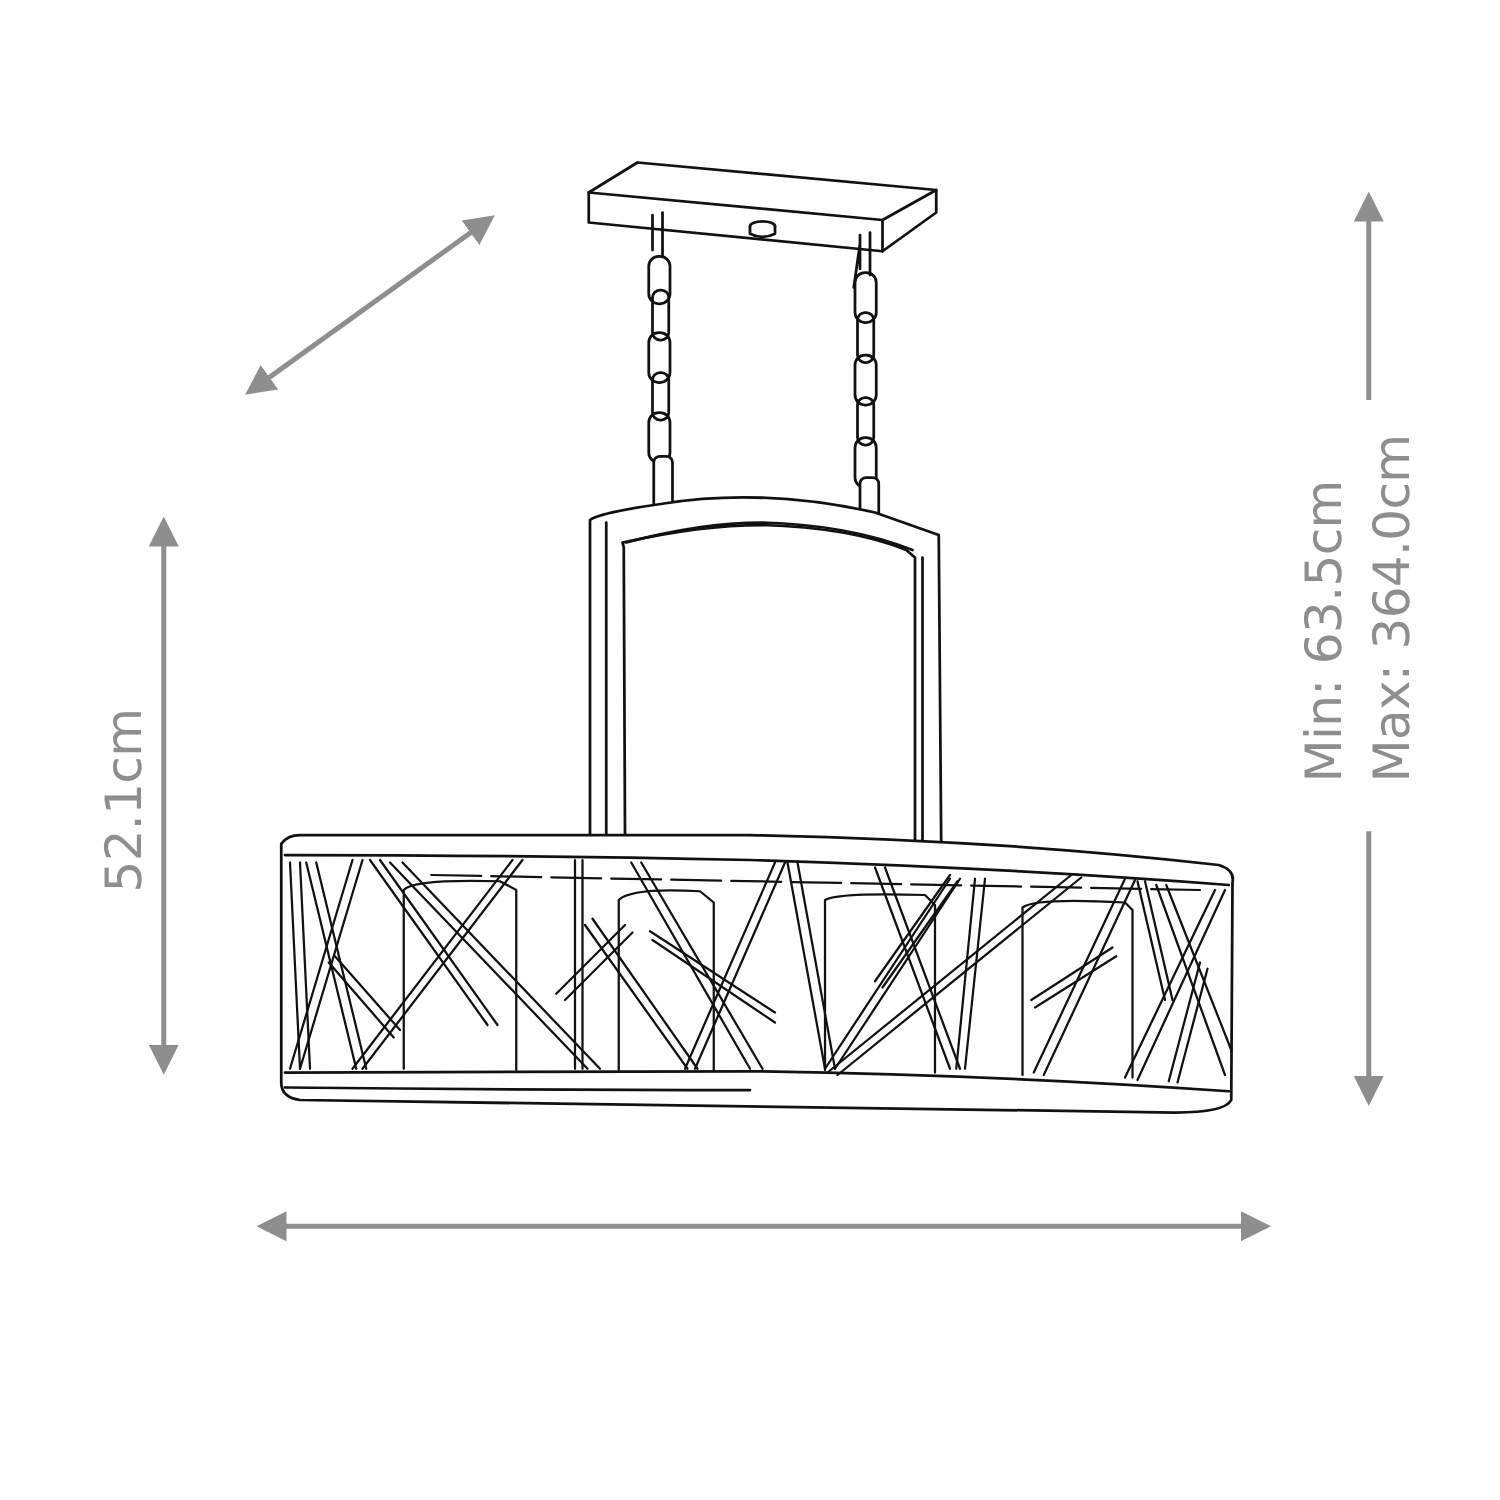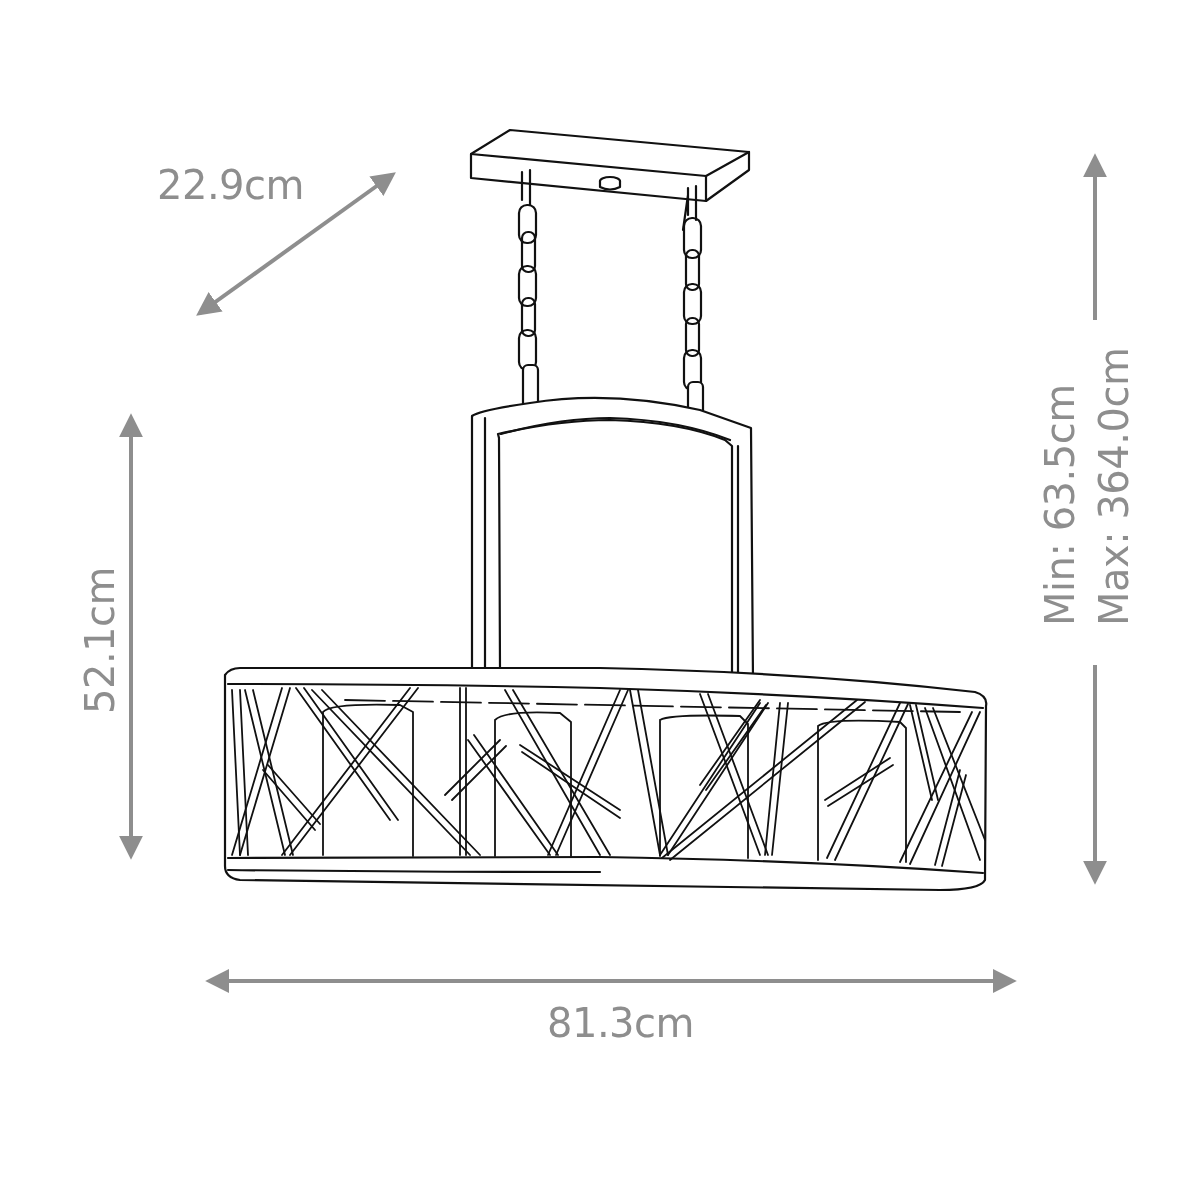--- a/index.html
+++ b/index.html
@@ -118,23 +118,21 @@
           <path d="M910,705 L932,800 M916,705 L938,800"></path>
           <path d="M925,708 L980,860 M933,708 L985,840"></path>
           <path d="M972,712 L900,862 M980,712 L910,864"></path>
           <path d="M960,770 L935,865 M966,775 L942,866"></path>
           <path d="M780,703 L765,855 M788,703 L772,855"></path>
         </g>
       </g>
     </g>
   </svg>
 
-  <div class="dim-label" style="left:157px; top:165px;">22.9cm</div>
 
   <div class="dim-label rot" style="left:80px; top:714px;">52.1cm</div>
 
   <div class="rot stack" style="position:absolute; left:1040px; top:626px;">
     <div class="dim-label" style="position:static;">Min: 63.5cm</div>
     <div class="dim-label" style="position:static; margin-top:14px;">Max: 364.0cm</div>
   </div>
 
-  <div class="dim-label" style="left:547px; top:1003px;">81.3cm</div>
 </div>
 
 </body></html>

